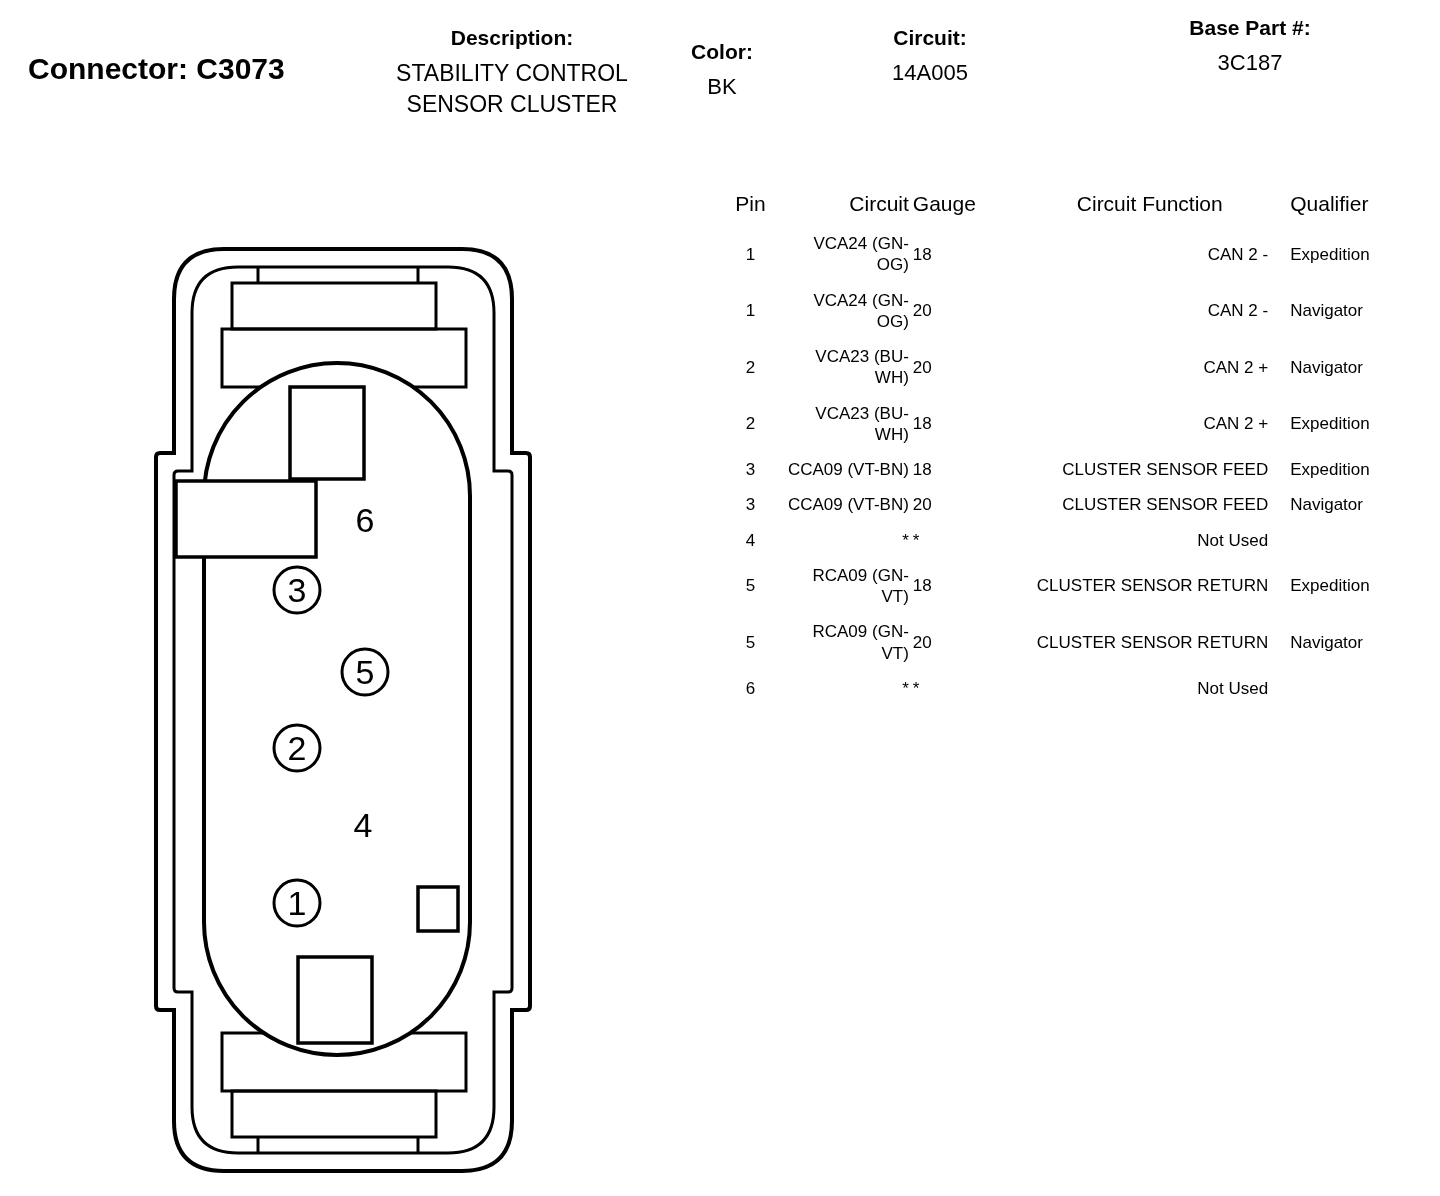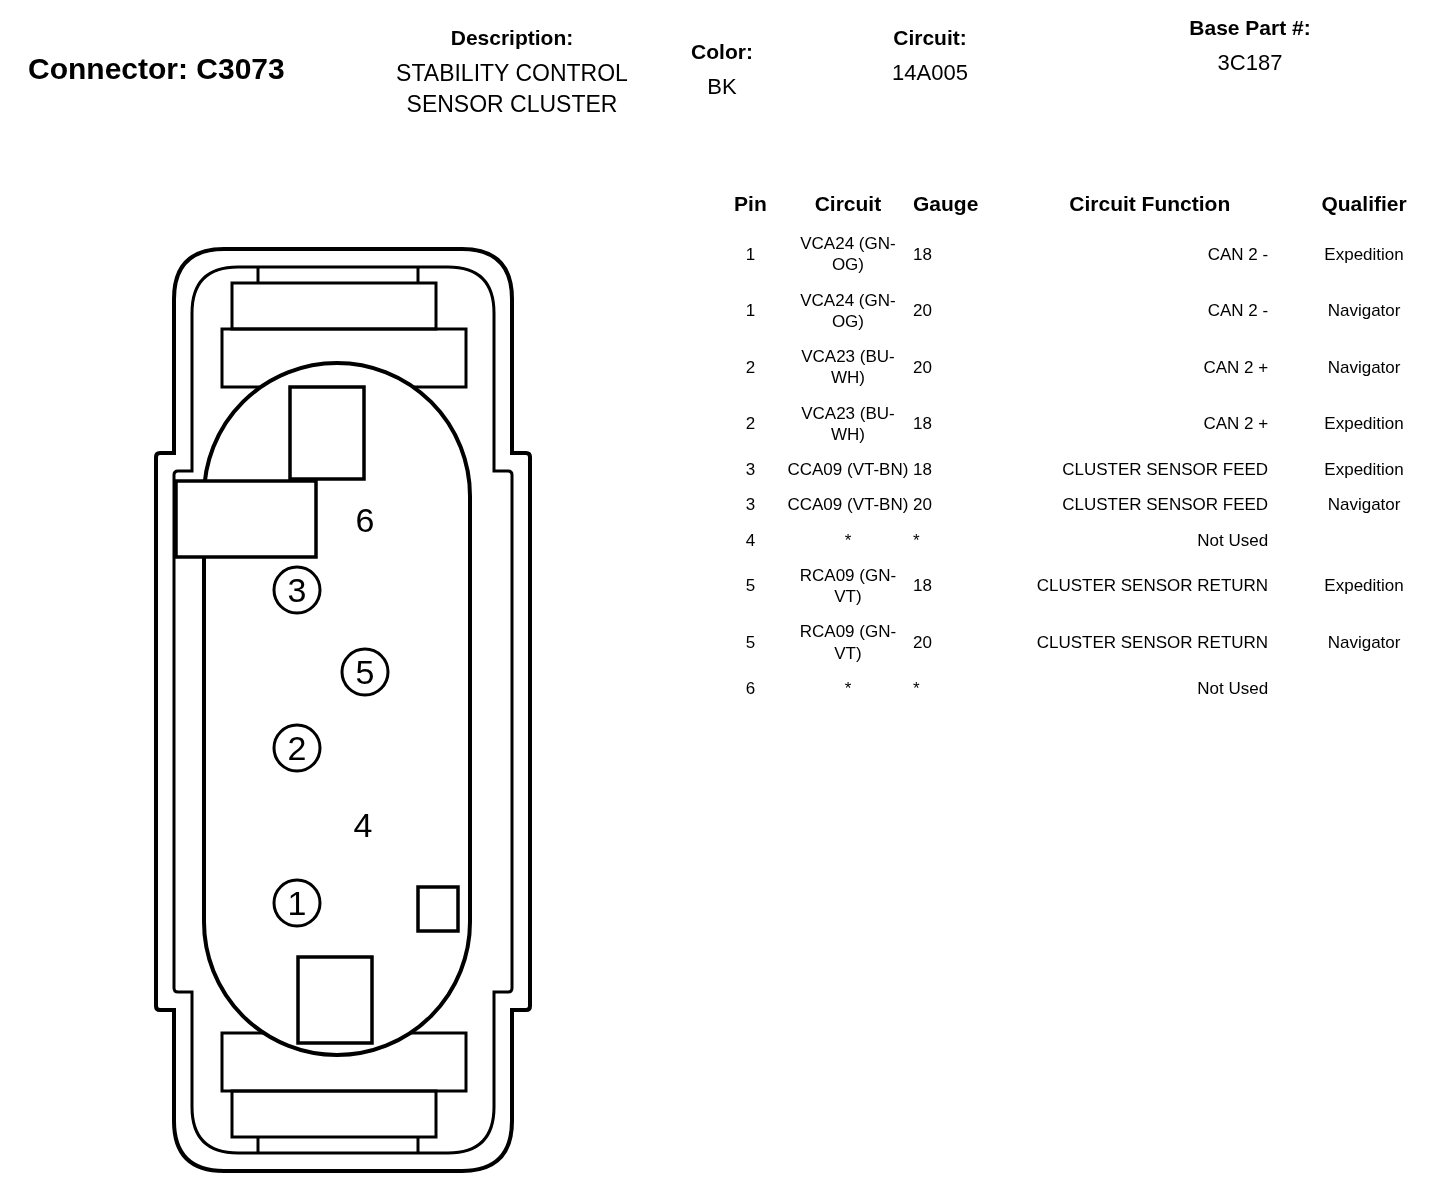--- a/index.html
+++ b/index.html
@@ -23,29 +23,29 @@
   .desc .hvalue { font-size: 23px; }
   .colorblk  { left: 666px;  top: 40px; width: 112px; }
   .harness   { left: 830px;  top: 26px; width: 200px; }
   .basepart  { left: 1140px; top: 16px; width: 220px; }
 
   
   table.pin-table {
     position: absolute; left: 716px; top: 188px;
     border-collapse: collapse; table-layout: fixed;
   }
-  .pin-table th { font-size: 21px; font-weight: bold; padding: 4px 2px 10px; }
+  .pin-table th { font-size: 21px; font-weight: normal; padding: 4px 2px 10px; }
   .pin-table td { font-size: 17px; line-height: 1.25; padding: 7px 2px; vertical-align: middle; }
   .col-pin       { width: 66px;  text-align: center; }
-  .col-circuit   { width: 124px; text-align: center; }
+  .col-circuit   { width: 124px; text-align: right; }
   .col-gauge     { width: 112px; text-align: left; }
   .col-function  { width: 240px; text-align: right; }
   th.col-function { text-align: center; }
   td.col-function { padding-left: 8px; padding-right: 6px; }
-  .col-qualifier { width: 150px; text-align: center; }
+  .col-qualifier { width: 150px; text-align: left; }
   th.col-qualifier, td.col-qualifier { padding-left: 16px; }
 
   
   .drawing { position: absolute; left: 140px; top: 235px; }
   .drawing text {
     font-family: "Liberation Sans", sans-serif;
     font-size: 34px; fill: #000; text-anchor: middle;
   }
 </style>
 </head>

